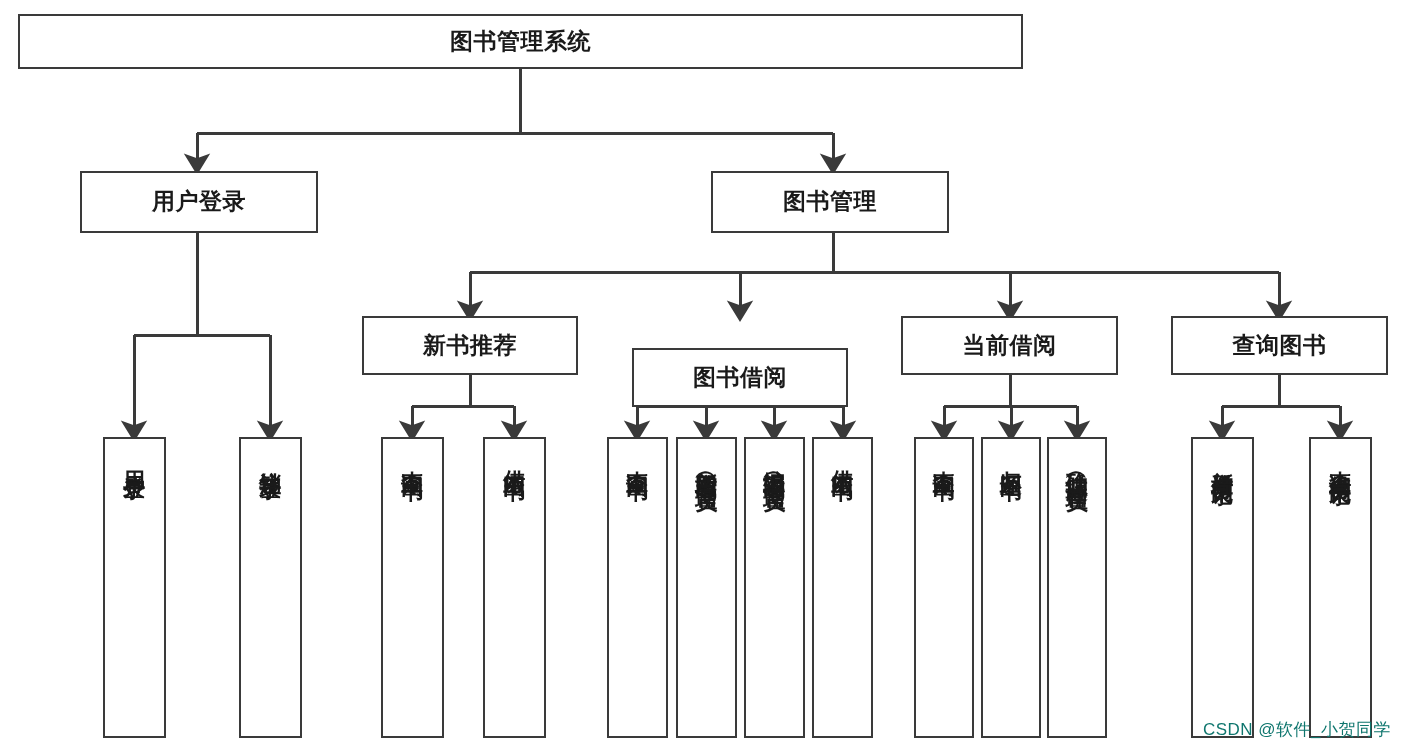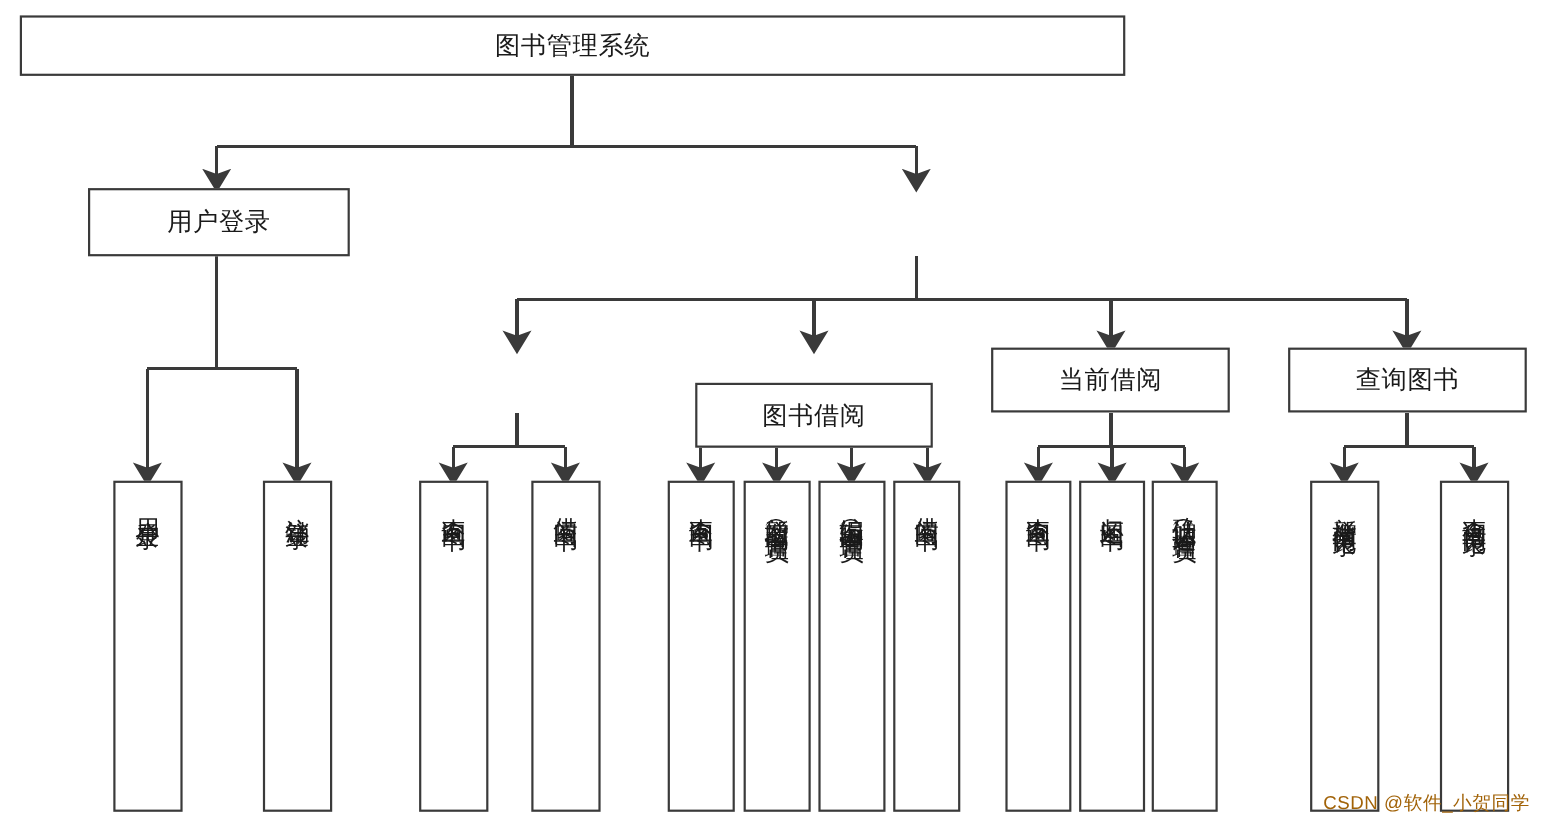--- a/index.html
+++ b/index.html
@@ -13,20 +13,21 @@
 
   .node{
     position:absolute;
     box-sizing:border-box;
     background:#ffffff;
     border:2px solid #3a3a3a;
     display:flex;
     align-items:center;
     justify-content:center;
     color:#1a1a1a;
+    font-weight:bold;
   }
   .node .lbl{
     display:block;
     text-align:center;
     line-height:1.18;
     letter-spacing:.5px;
     white-space:nowrap;
   }
   .node.h .lbl{ font-size:23px; }
   .node.root .lbl{ font-size:23px; }
@@ -46,21 +47,21 @@
     letter-spacing:3px;
     white-space:normal;
     max-height:285px;
   }
 
   .watermark{
     position:absolute;
     right:14px;
     bottom:6px;
     font-size:17px;
-    color:#a16207;
+    color:#0f766e;
     letter-spacing:.5px;
     white-space:nowrap;
     pointer-events:none;
   }
 </style>
 </head>
 <body>
 
 <div id="canvas">
 
@@ -115,21 +116,27 @@
     </g>
   </svg>
 
   <div class="node root" style="left:18px;top:14px;width:1005px;height:55px;">
     <span class="lbl">图书管理系统</span>
   </div>
 
   <div class="node h" style="left:80px;top:171px;width:238px;height:62px;">
     <span class="lbl">用户登录</span>
   </div>
+  <div class="node h" style="left:711px;top:171px;width:238px;height:62px;">
+    <span class="lbl">图书管理</span>
+  </div>
 
+  <div class="node h" style="left:362px;top:316px;width:216px;height:59px;">
+    <span class="lbl">新书推荐</span>
+  </div>
   <div class="node h" style="left:632px;top:316px;width:216px;height:59px;margin-top:32px;">
     <span class="lbl">图书借阅</span>
   </div>
   <div class="node h" style="left:901px;top:316px;width:217px;height:59px;">
     <span class="lbl">当前借阅</span>
   </div>
   <div class="node h" style="left:1171px;top:316px;width:217px;height:59px;">
     <span class="lbl">查询图书</span>
   </div>
 

